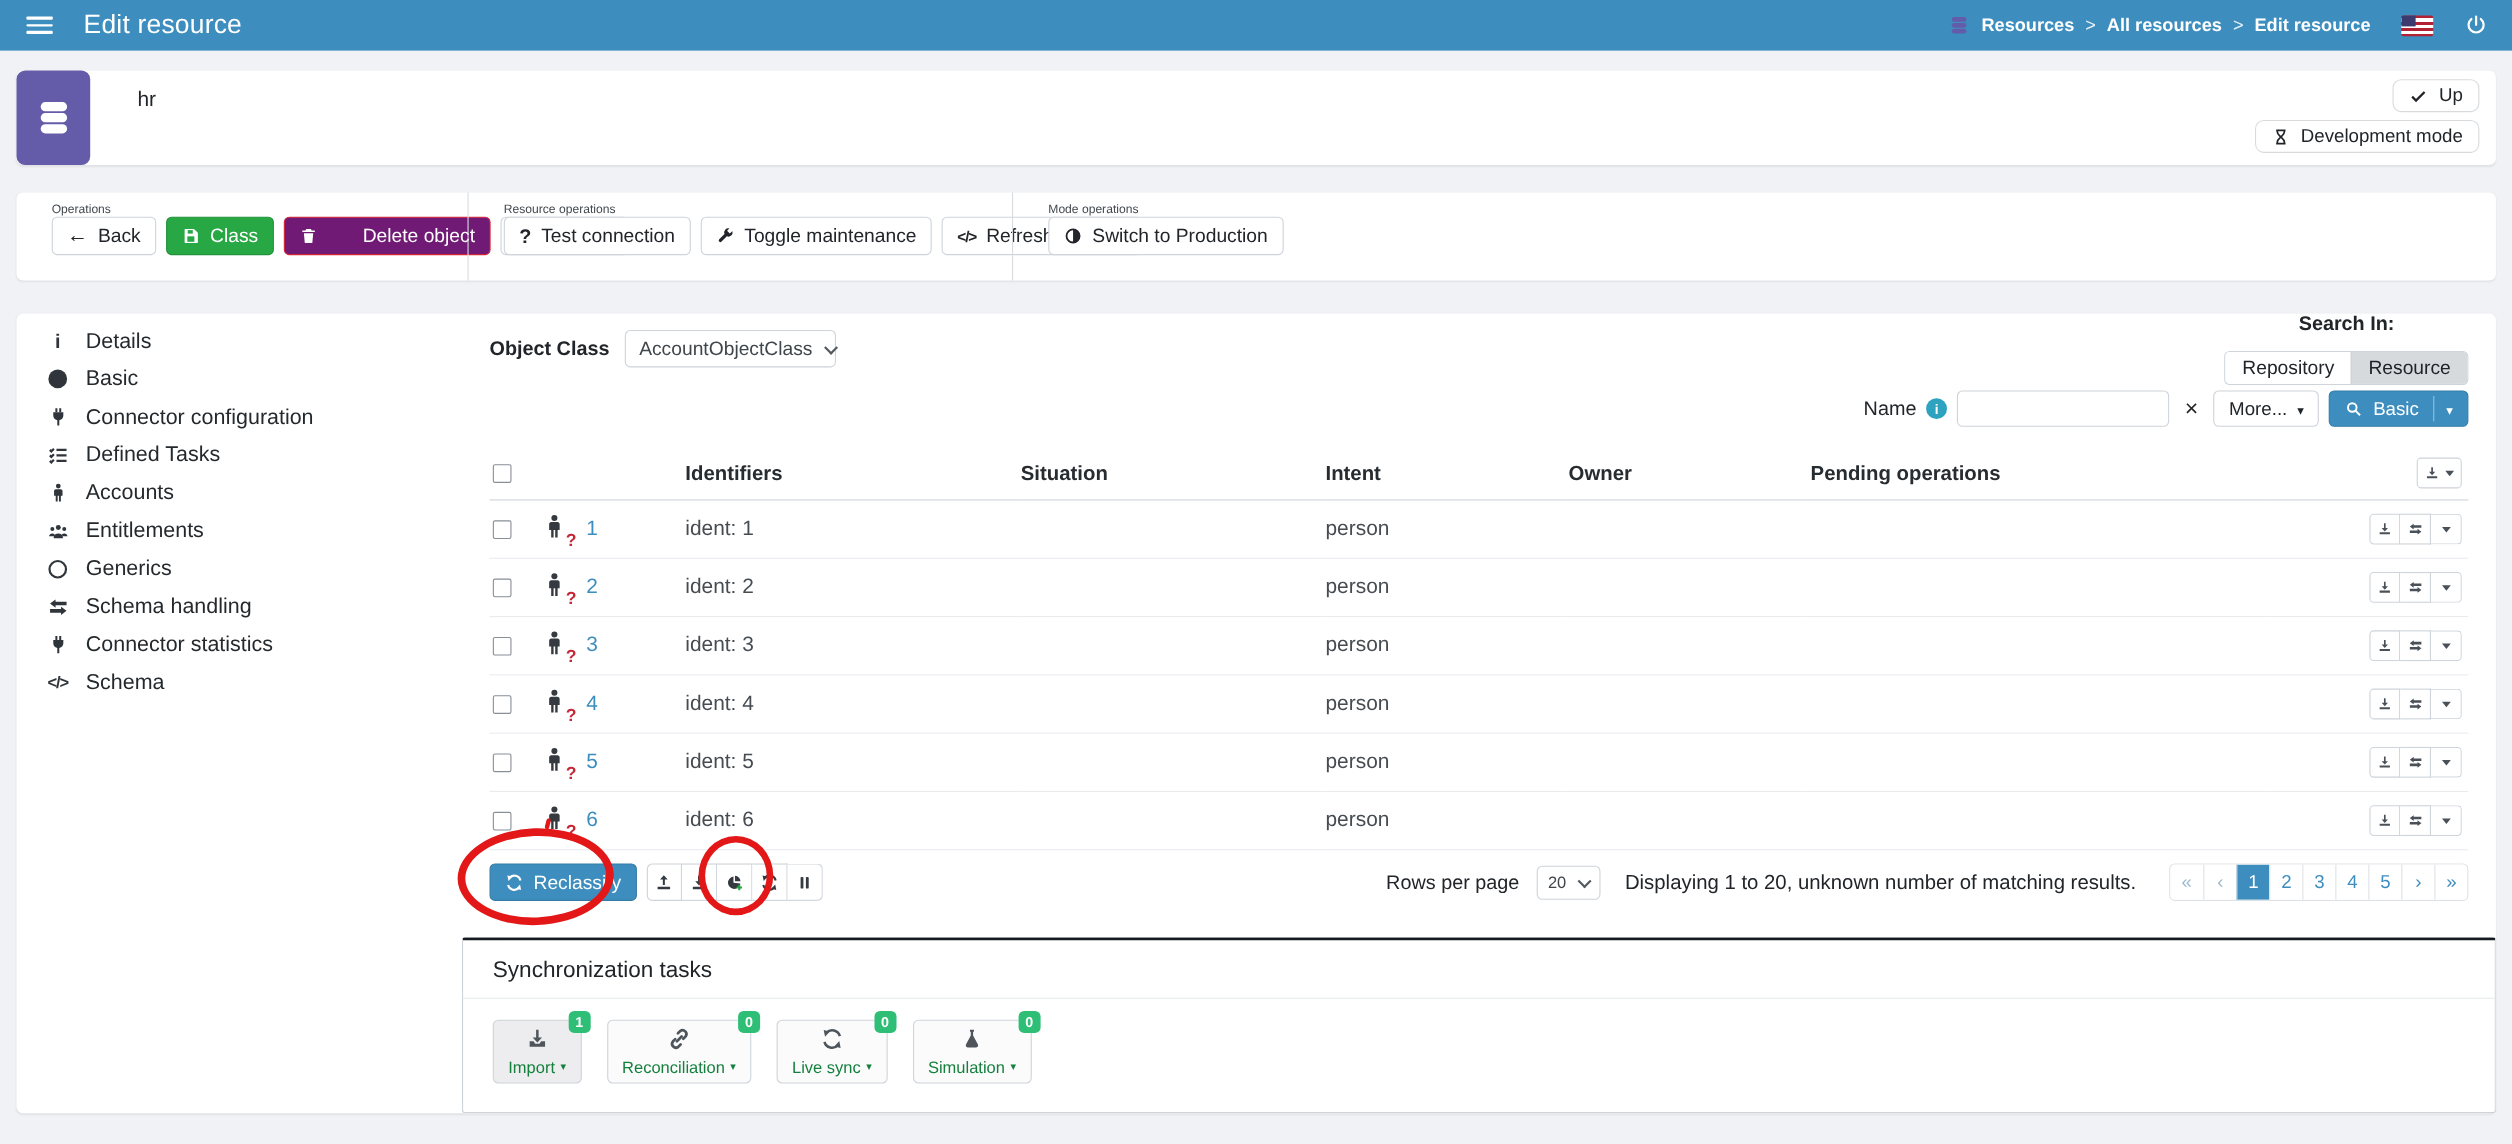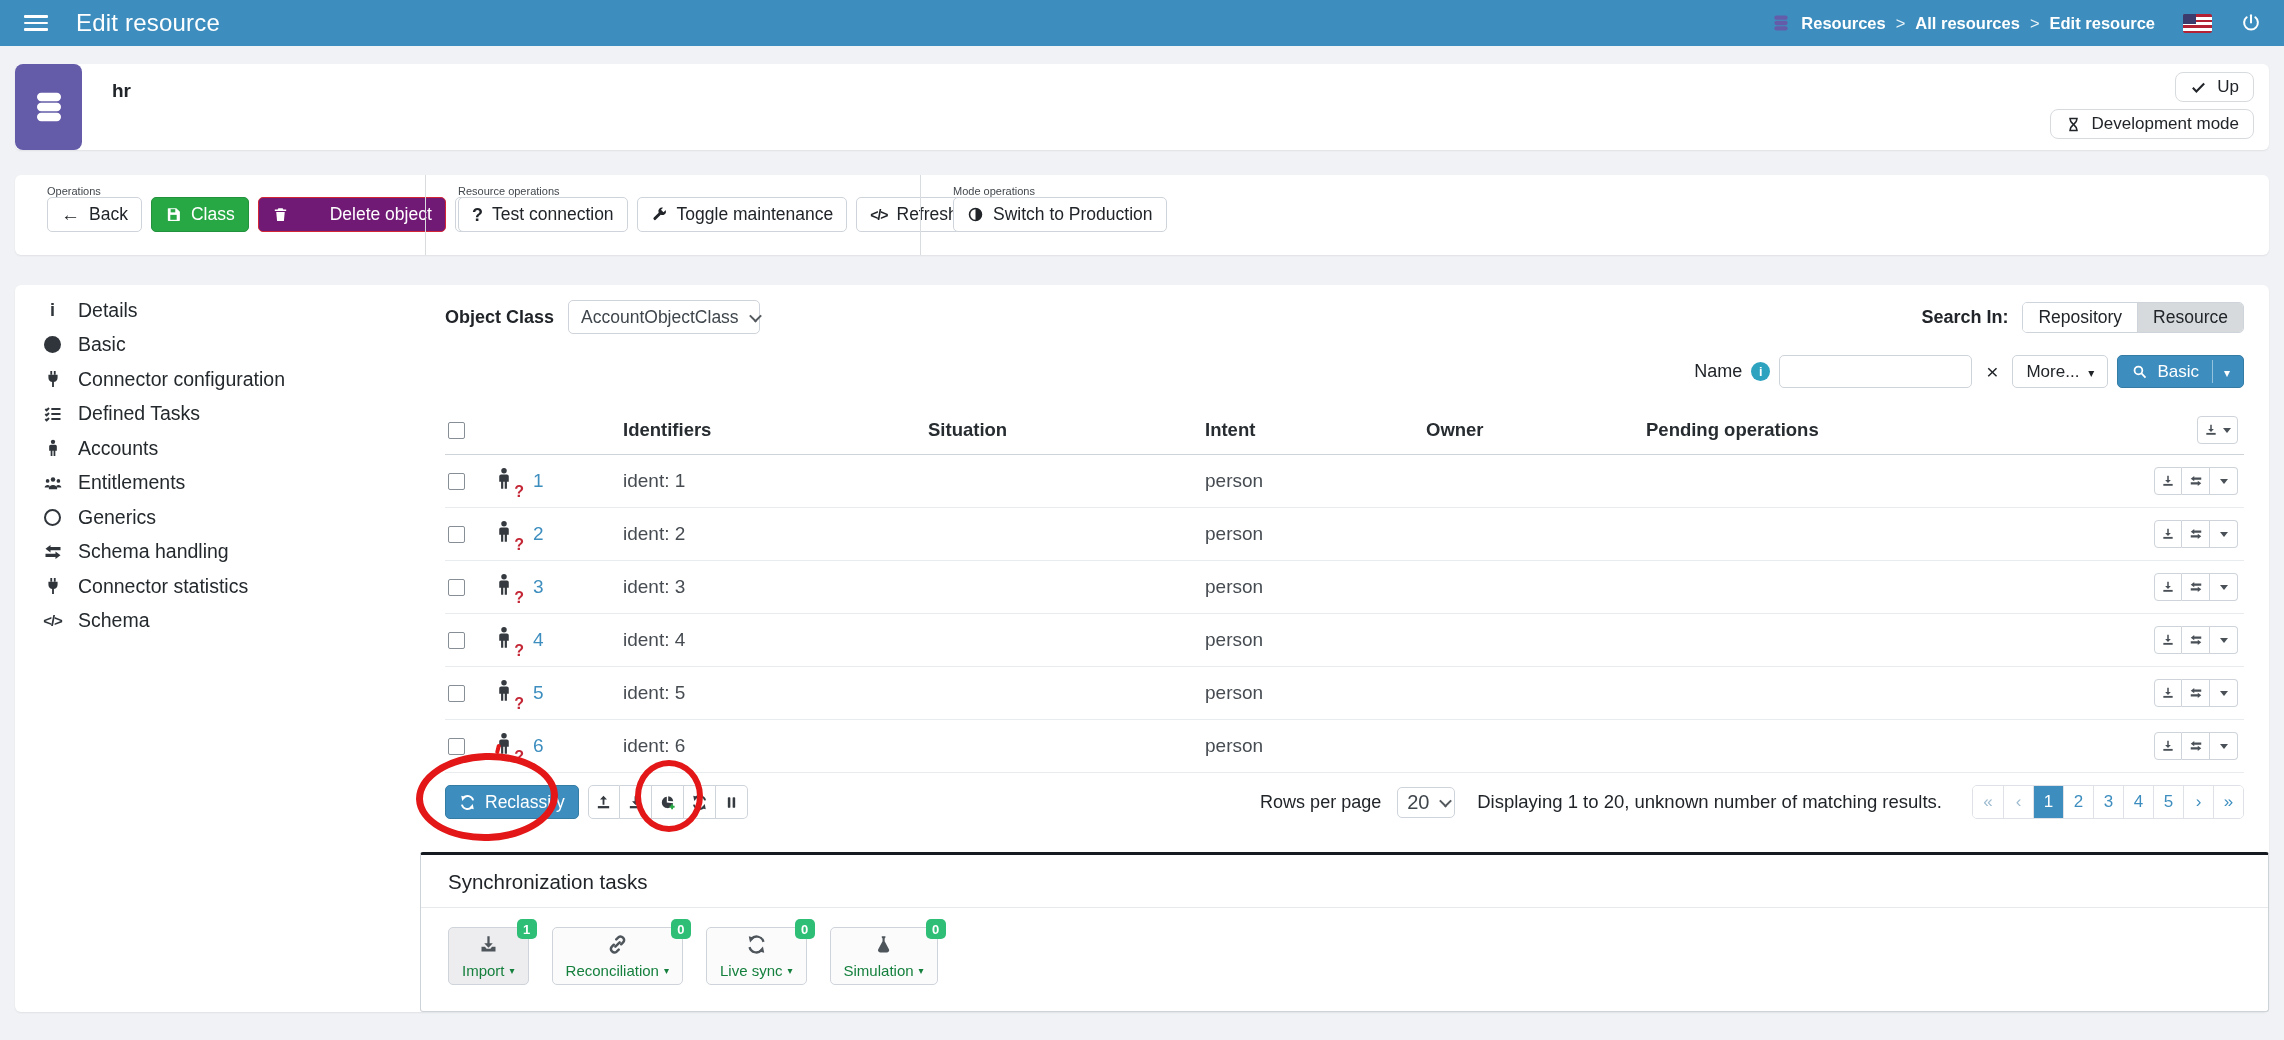--- a/index.html
+++ b/index.html
@@ -26,21 +26,21 @@
   .flag::after{content:"";position:absolute;left:0;top:0;width:13px;height:10px;background:#3c3b6e;}
   .power{width:22px;height:22px;}
 
   
   .card{position:absolute;background:#fff;border-radius:6px;box-shadow:0 1px 2px rgba(0,0,0,.07);}
 
   
   #resource-card{left:15px;top:64px;width:2254px;height:86px;}
   .res-tile{position:absolute;left:0;top:0;width:67px;height:86px;background:#655ca9;border-radius:8px;display:flex;align-items:center;justify-content:center;color:#fff;}
   .res-tile svg{width:36px;height:42px;}
-  .res-name{position:absolute;left:97px;top:16px;font-size:19px;font-weight:700;color:#212529;}
+  .res-name{position:absolute;left:110px;top:16px;font-size:19px;font-weight:400;color:#212529;}
   .res-badges{position:absolute;right:15px;top:8px;display:flex;flex-direction:column;align-items:flex-end;gap:7px;}
   .pill{display:inline-flex;align-items:center;gap:10px;border:1px solid #d8dbde;border-radius:8px;padding:4px 14px;font-size:17px;background:#fff;color:#212529;white-space:nowrap;}
   .pill svg{width:17px;height:17px;color:#212529;}
 
   
   #ops-card{left:15px;top:175px;width:2254px;height:80px;display:flex;}
   .ops-group{padding:10px 30px 0 32px;}
   .ops-group + .ops-group{border-left:1px solid #d8dcdf;}
   .ops-label{font-size:11px;color:#42484e;margin-bottom:0;}
   .ops-buttons{display:flex;gap:9px;}
@@ -67,21 +67,21 @@
   .ring{width:17px;height:17px;border-radius:50%;border:2.4px solid #2f353b;}
 
   
   .main{position:absolute;left:405px;top:0;width:1849px;height:560px;padding:14px 25px 0 25px;}
   .row-top{display:flex;justify-content:space-between;align-items:center;height:36px;}
   .oc-left{display:flex;align-items:center;gap:14px;}
   .lbl-bold{font-size:18px;font-weight:700;color:#212529;}
   .fake-select{display:flex;align-items:center;justify-content:space-between;gap:12px;border:1px solid #ced4da;border-radius:5px;background:#fff;padding:0 12px;height:34px;font-size:17.5px;color:#3f464c;cursor:pointer;}
   .fake-select.oc{width:192px;}
   .chev{width:9px;height:9px;border-right:2.2px solid #54595e;border-bottom:2.2px solid #54595e;transform:rotate(45deg) translate(-1px,-1px);flex:none;}
-  .seg-wrap{display:flex;align-items:center;gap:14px;}
+  .seg-wrap{display:flex;align-items:center;gap:14px;flex-direction:column;}
   .seg-group{display:flex;border:1px solid #ced4da;border-radius:5px;overflow:hidden;}
   .seg{padding:4px 15px;font-size:17.5px;background:#fff;color:#212529;cursor:pointer;}
   .seg + .seg{border-left:1px solid #ced4da;}
   .seg.selected{background:#d7dadd;}
 
   .row-search{display:flex;justify-content:flex-end;align-items:center;gap:9px;margin-top:20px;height:33px;}
   .name-lbl{font-size:18px;color:#212529;}
   .info-badge{width:19px;height:19px;border-radius:50%;background:#2da3bf;color:#fff;font-size:12.5px;font-weight:700;display:flex;align-items:center;justify-content:center;}
   .search-input{width:193px;height:33px;border:1px solid #ced4da;border-radius:5px;padding:0 10px;font-size:17px;font-family:inherit;color:#212529;}
   .clear-x{font-size:21px;color:#212529;padding:0 5px;cursor:pointer;line-height:1;}
@@ -111,21 +111,21 @@
   
   .table-footer{display:flex;align-items:center;margin-top:12px;}
   .tool-group{display:inline-flex;margin-left:9px;}
   .tool-btn{width:32px;height:34px;display:inline-flex;align-items:center;justify-content:center;border:1px solid #ced4da;background:#fff;color:#343a40;cursor:pointer;}
   .tool-btn svg{width:17px;height:17px;}
   .tool-group .tool-btn{border-left-width:0;}
   .tool-group .tool-btn:first-child{border-left-width:1px;border-radius:5px 0 0 5px;}
   .tool-group .tool-btn:last-child{border-radius:0 5px 5px 0;}
   .foot-right{margin-left:auto;display:flex;align-items:center;gap:16px;}
   .rpp{font-size:18px;color:#212529;}
-  .fake-select.rpp-sel{height:31px;width:58px;font-size:20px;padding:0 9px;}
+  .fake-select.rpp-sel{height:31px;width:58px;font-size:15px;padding:0 9px;}
   .summary{font-size:18.5px;color:#212529;margin:0 14px 0 6px;}
   .pg{display:flex;border:1px solid #dee2e6;border-radius:5px;overflow:hidden;}
   .pg-btn{min-width:30px;height:32px;display:flex;align-items:center;justify-content:center;font-size:17px;color:#3d8ebf;background:#fff;border-left:1px solid #dee2e6;cursor:pointer;padding:0 8px;}
   .pg-btn:first-child{border-left:none;}
   .pg-btn.muted{color:#9dbbd0;}
   .pg-btn.active{background:#3d8ebf;color:#fff;}
 
   
   #sync-card{position:absolute;left:420px;top:852px;width:1849px;height:160px;background:#fff;border:1px solid #ced3d8;border-top:3px solid #141a20;border-radius:3px;z-index:4;}
   .sync-title{font-size:20.5px;color:#212529;padding:15px 27px 13px;border-bottom:1px solid #e7eaec;}

